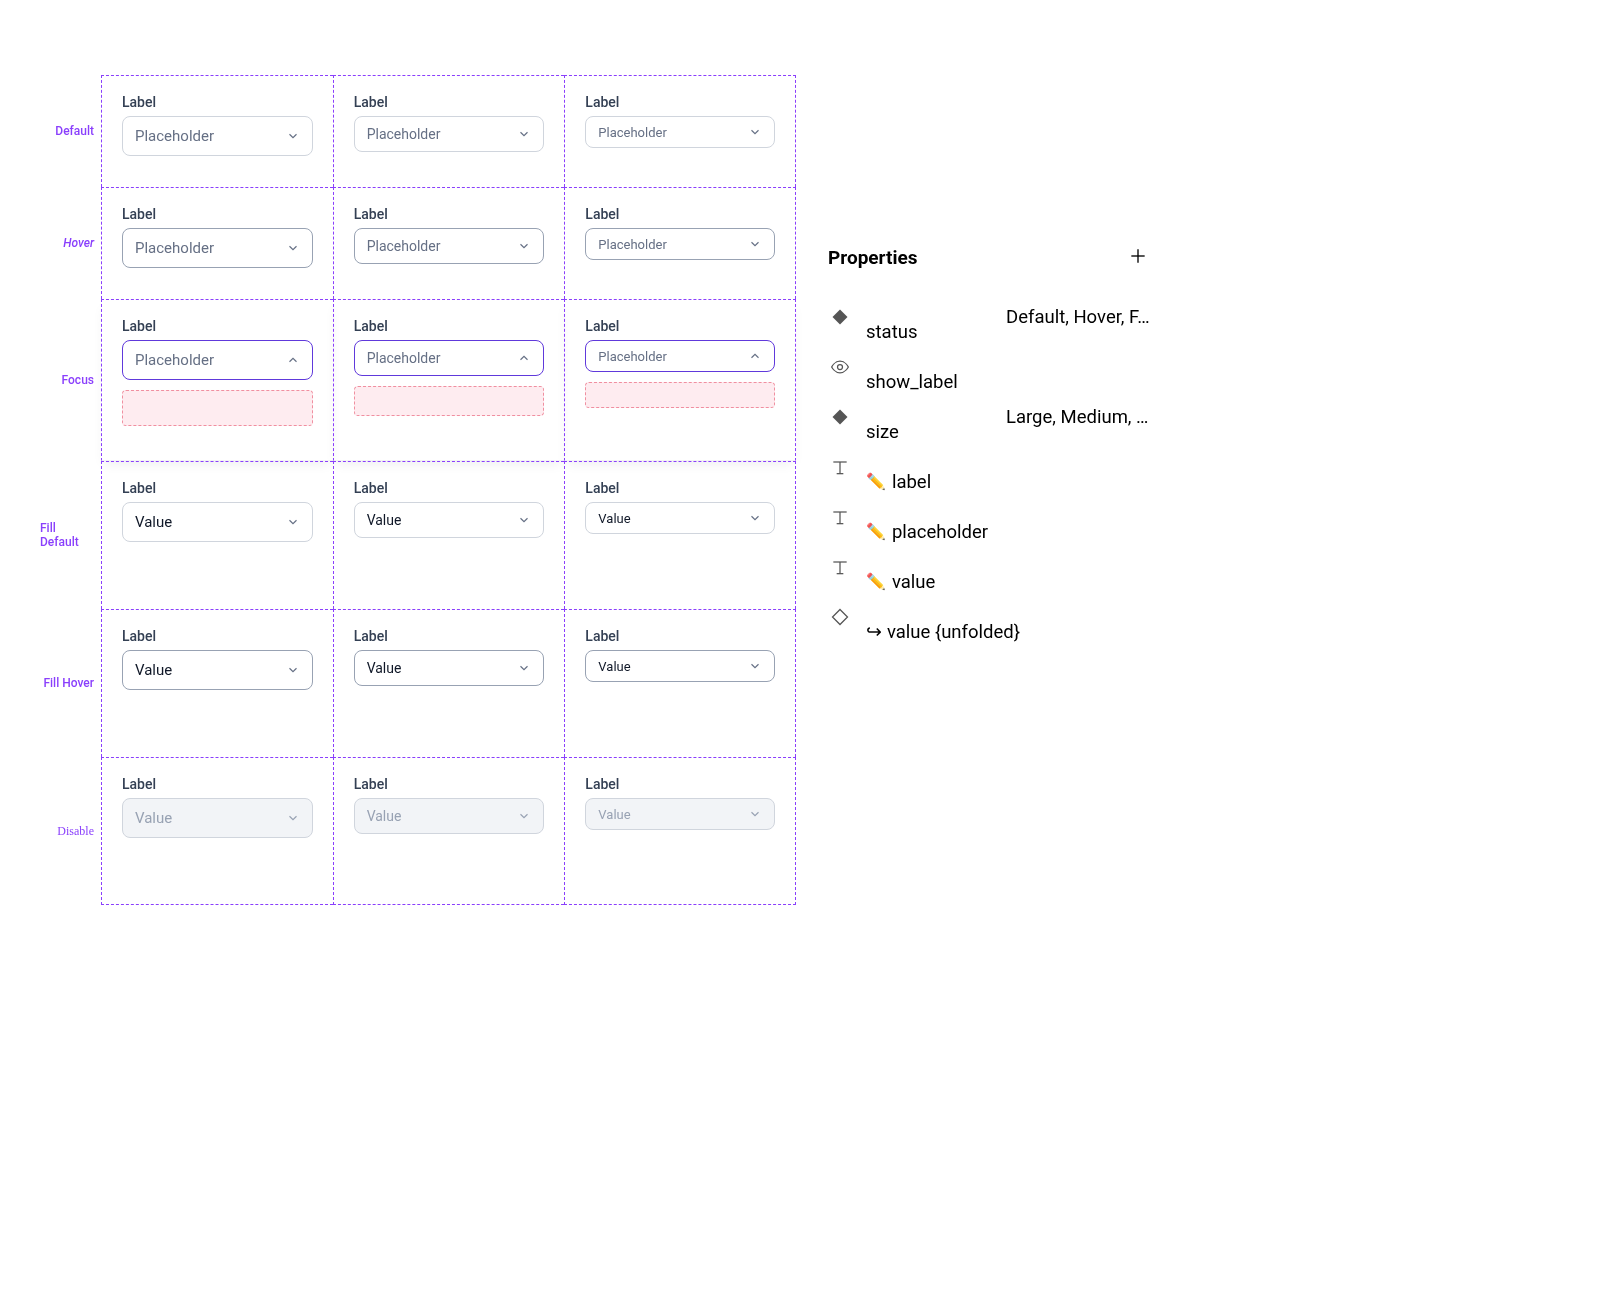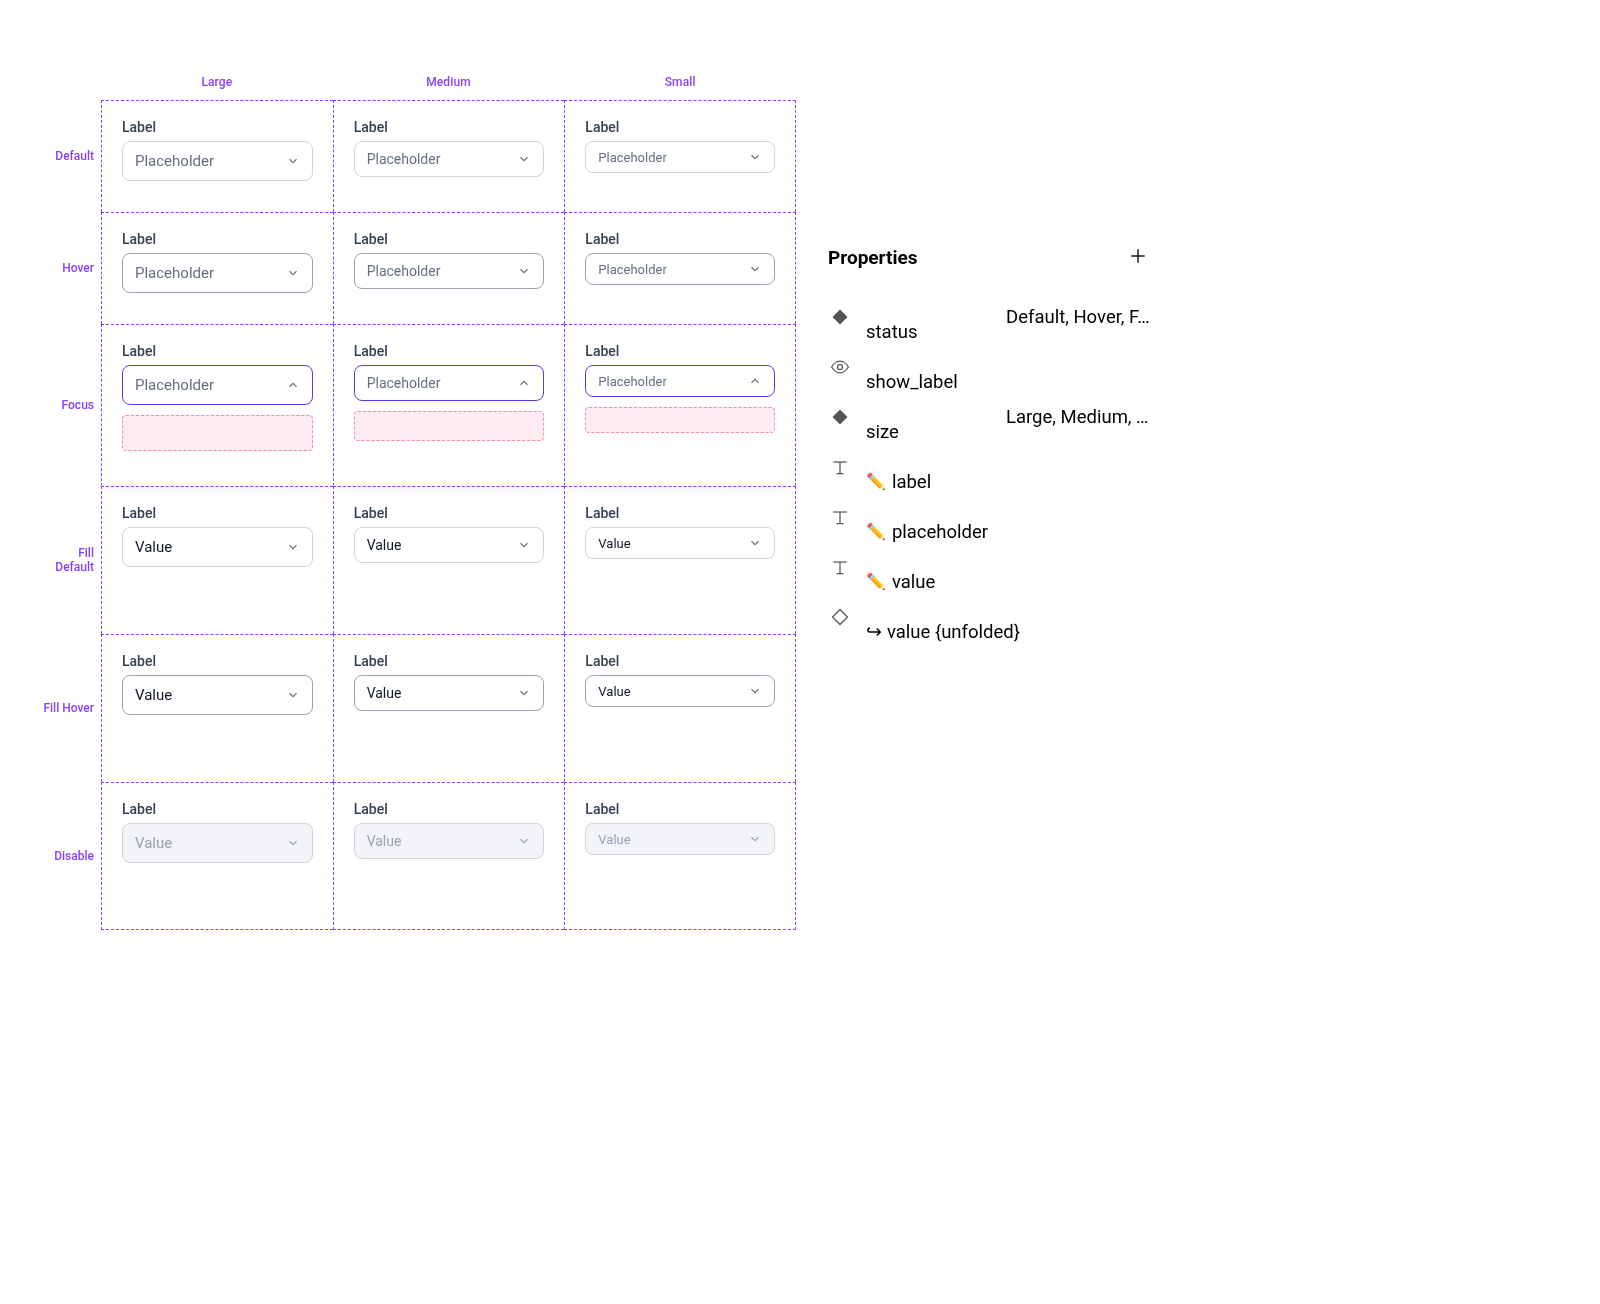--- a/index.html
+++ b/index.html
@@ -54,25 +54,25 @@
       display: flex;
       align-items: center;
       justify-content: flex-end;
       padding-right: 7px;
       font-size: 12px;
       font-weight: 500;
       color: #8A3FFC;
     }
     
     .row-header.h-default { height: 112px; }
-    .row-header.h-hover { height: 112px; }
+    .row-header.h-hover { height: 112px; font-style: italic; }
     .row-header.h-focus { height: 162px; }
-    .row-header.h-filld { height: 148px; text-align: right; }
+    .row-header.h-filld { height: 148px; }
     .row-header.h-fillh { height: 148px; text-align: right; }
-    .row-header.h-disable { height: 148px; }
+    .row-header.h-disable { height: 148px; font-family: Liberation Serif, serif; }
     
     .cells {
       display: grid;
       grid-template-columns: repeat(3, 1fr);
       flex: 1;
     }
     
     .cell {
       border: 1px dashed #8A3FFC;
       border-right: none;
@@ -235,25 +235,20 @@
     
     .outline-stroke { fill: none; stroke: #555; stroke-width: 1.5; }
     .solid-fill { fill: #555; stroke: #555; stroke-width: 0; }
     .text-icon path { stroke: #555; stroke-width: 1.5; fill: none; }
   </style>
 </head>
 <body>
 
 <div class="variant-grid">
 
-  <div class="col-headers">
-    <div class="col-header">Large</div>
-    <div class="col-header">Medium</div>
-    <div class="col-header">Small</div>
-  </div>
 
   <div class="grid-body">
     <div class="row-headers">
       <div class="row-header h-default">Default</div>
       <div class="row-header h-hover">Hover</div>
       <div class="row-header h-focus">Focus</div>
       <div class="row-header h-filld">Fill Default</div>
       <div class="row-header h-fillh">Fill Hover</div>
       <div class="row-header h-disable">Disable</div>
     </div>

